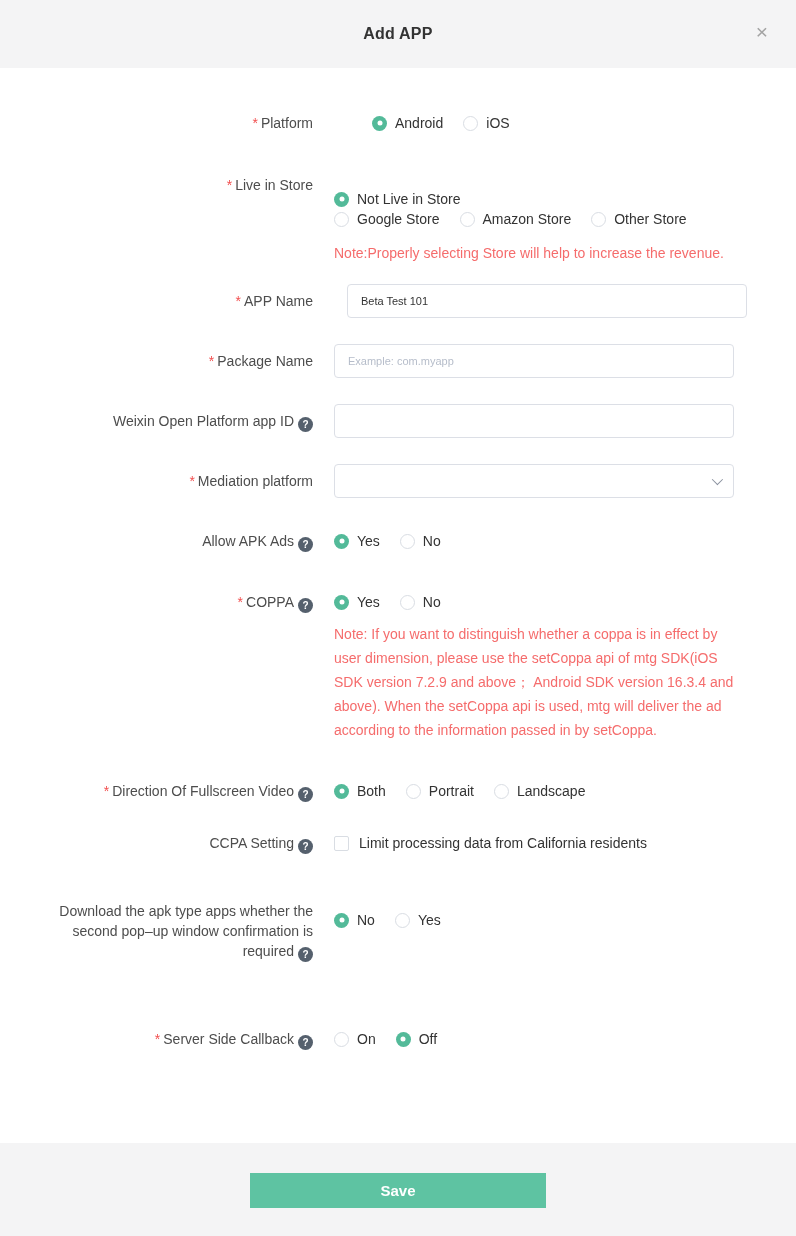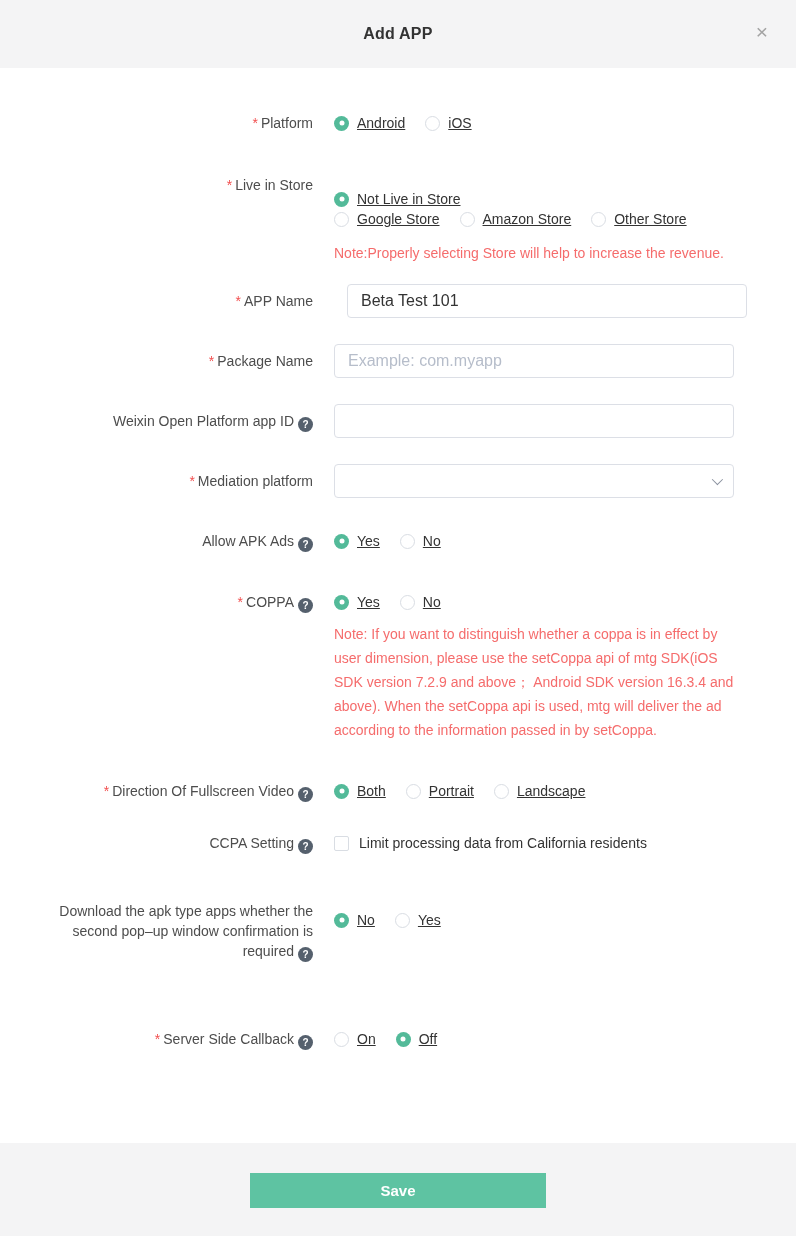--- a/index.html
+++ b/index.html
@@ -49,51 +49,51 @@
   .radio-item:last-child { margin-right:0; }
   .radio {
     width:15px; height:15px; border-radius:50%; border:1px solid #d9dde3;
     background:#fff; display:inline-block; position:relative; flex:0 0 15px;
   }
   .radio.checked { border:none; background:#53ba99; }
   .radio.checked::after {
     content:""; position:absolute; left:50%; top:50%; width:5px; height:5px;
     background:#fff; border-radius:50%; transform:translate(-50%,-50%);
   }
-  .radio-label { margin-left:8px; color:#333;text-decoration:underline; }
+  .radio-label { margin-left:8px; color:#333; }
 
   
   .checkbox-item { display:inline-flex; align-items:center; height:20px; cursor:pointer; }
   .checkbox {
     width:15px; height:15px; border:1px solid #d9dde3; border-radius:2px;
     background:#fff; flex:0 0 15px;
   }
   .checkbox-label { margin-left:10px; color:#333; }
 
   
   .text-input, .select-box {
     width:400px; height:34px; border:1px solid #dcdfe6; border-radius:4px;
-    padding:0 13px; font-size:16px; color:#333; background:#fff;
+    padding:0 13px; font-size:11px; color:#333; background:#fff;
     font-family:inherit; outline:none;
   }
   .text-input::placeholder { color:#b6bdca; }
   .select-box { display:flex; align-items:center; justify-content:space-between; cursor:pointer; }
   .chevron-down {
     width:8px; height:8px; border-right:1.6px solid #8a919f; border-bottom:1.6px solid #8a919f;
     transform:rotate(45deg) translateY(-2px); flex:0 0 8px;
   }
 
   .note-text { color:#f56c6c; width:400px; }
   .live-note { margin-top:11px; line-height:26px; }
   .coppa-note { margin-top:10px; line-height:24px; }
 
   .label-narrow { display:inline-block; width:285px; text-align:right; }
 
   
-  #row-platform { margin-top:45px; }
+  #row-platform { margin-top:45px;gap:38px; }
   #row-live { margin-top:42px; }
   .live-row2 { margin-top:14px; }
   #row-appname { margin-top:18px;gap:13px; }
   #row-package, #row-weixin, #row-mediation { margin-top:26px; }
   #row-apk-ads { margin-top:33px; }
   #row-coppa { margin-top:40px; }
   #row-ccpa { margin-top:31px; }
   #row-direction { margin-top:39px; }
   #row-apk-popup { margin-top:47px; }
   #row-apk-popup .ctrl-col { padding-top:9px; }

